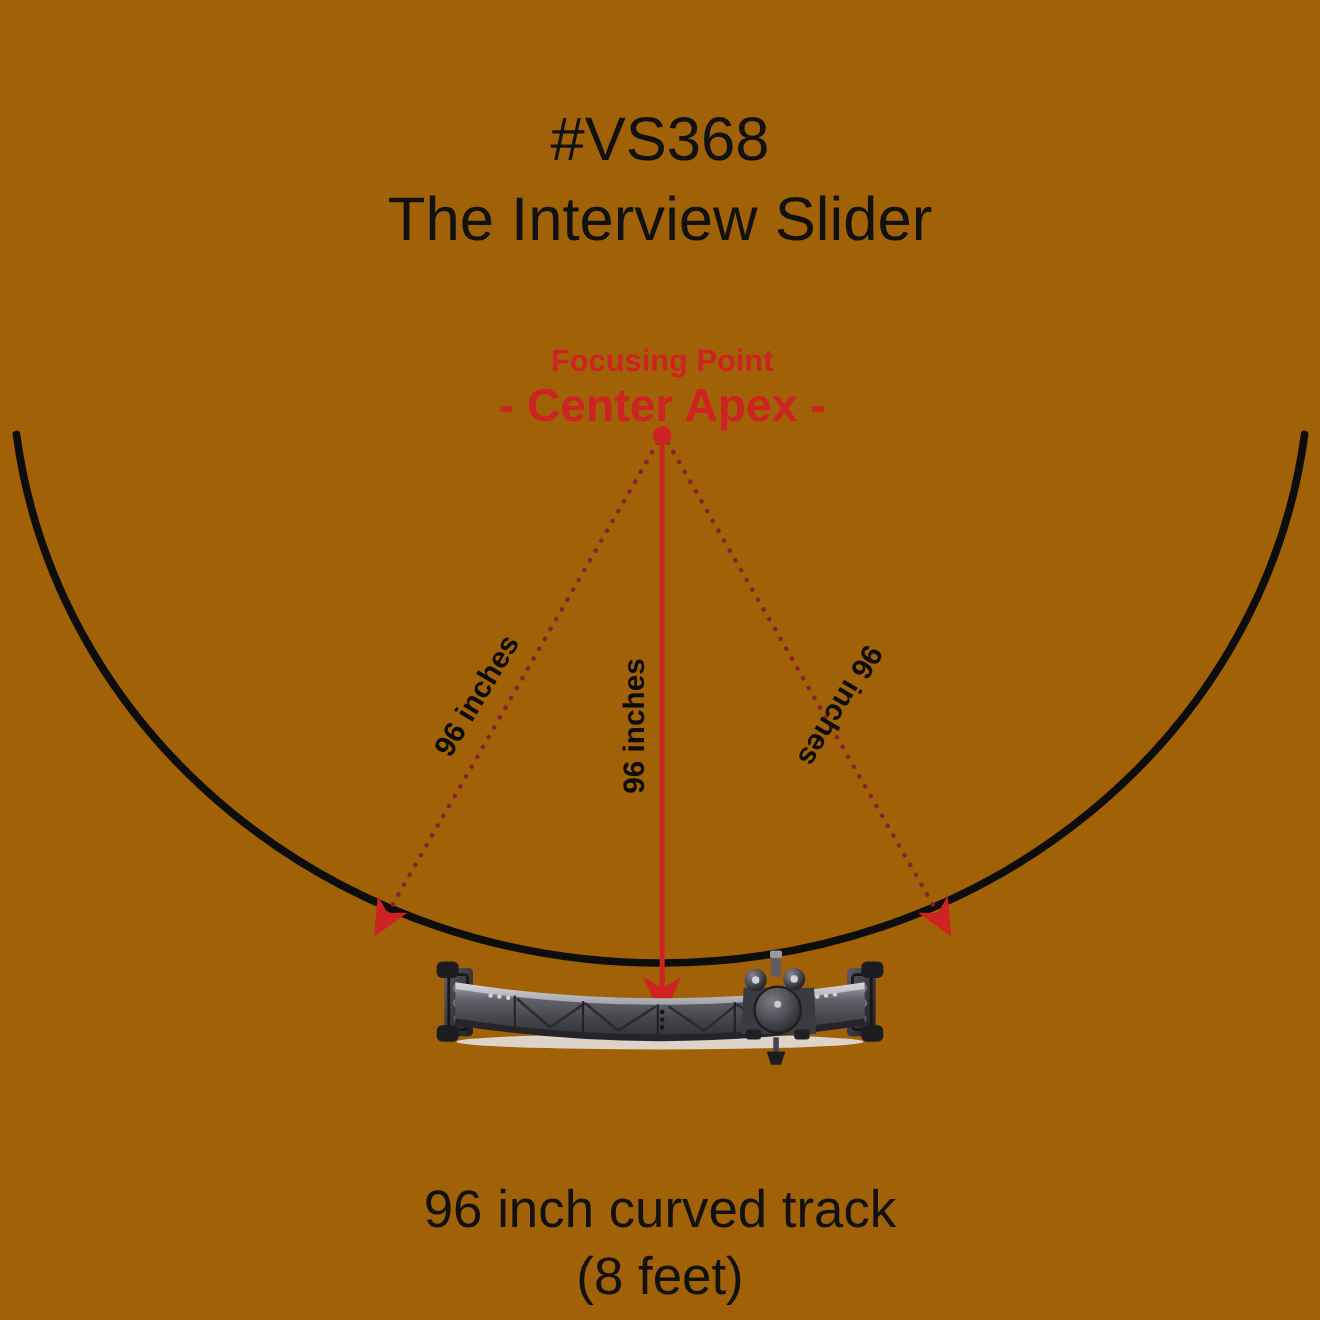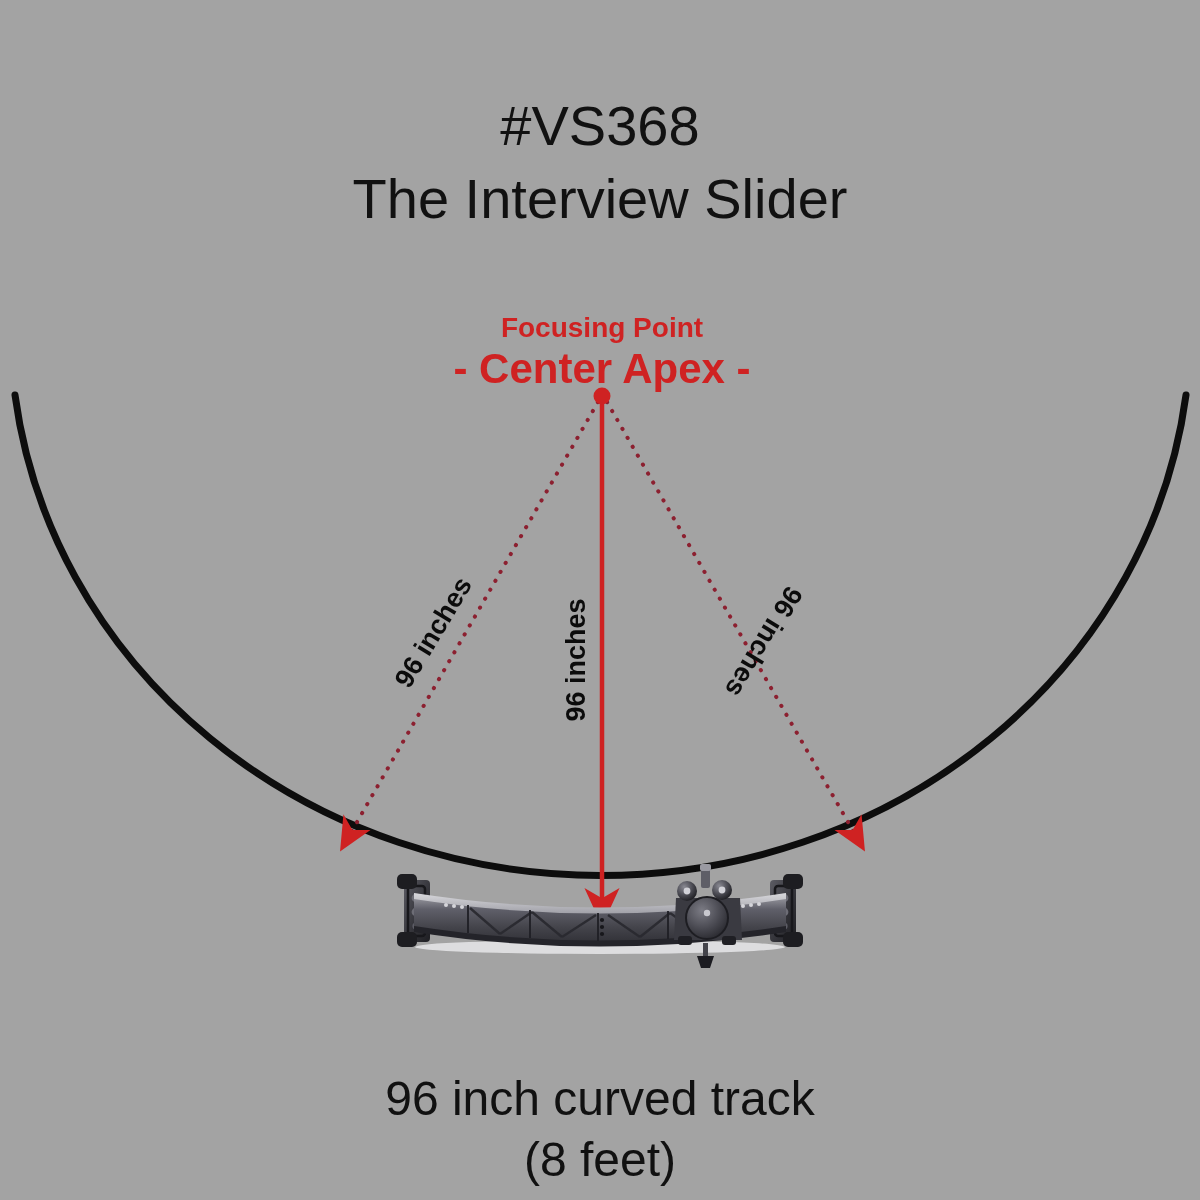--- a/index.html
+++ b/index.html
@@ -9,21 +9,21 @@
     background: #ffffff;
   }
   body {
     font-family: "Liberation Sans", sans-serif;
     -webkit-font-smoothing: antialiased;
   }
   #stage {
     position: relative;
     width: 1200px;
     height: 1200px;
-    background: #a3a3a3;
+    background: #a16207;
     overflow: hidden;
   }
   #diagram-svg {
     position: absolute;
     left: 0;
     top: 0;
     width: 1200px;
     height: 1200px;
     display: block;
   }

